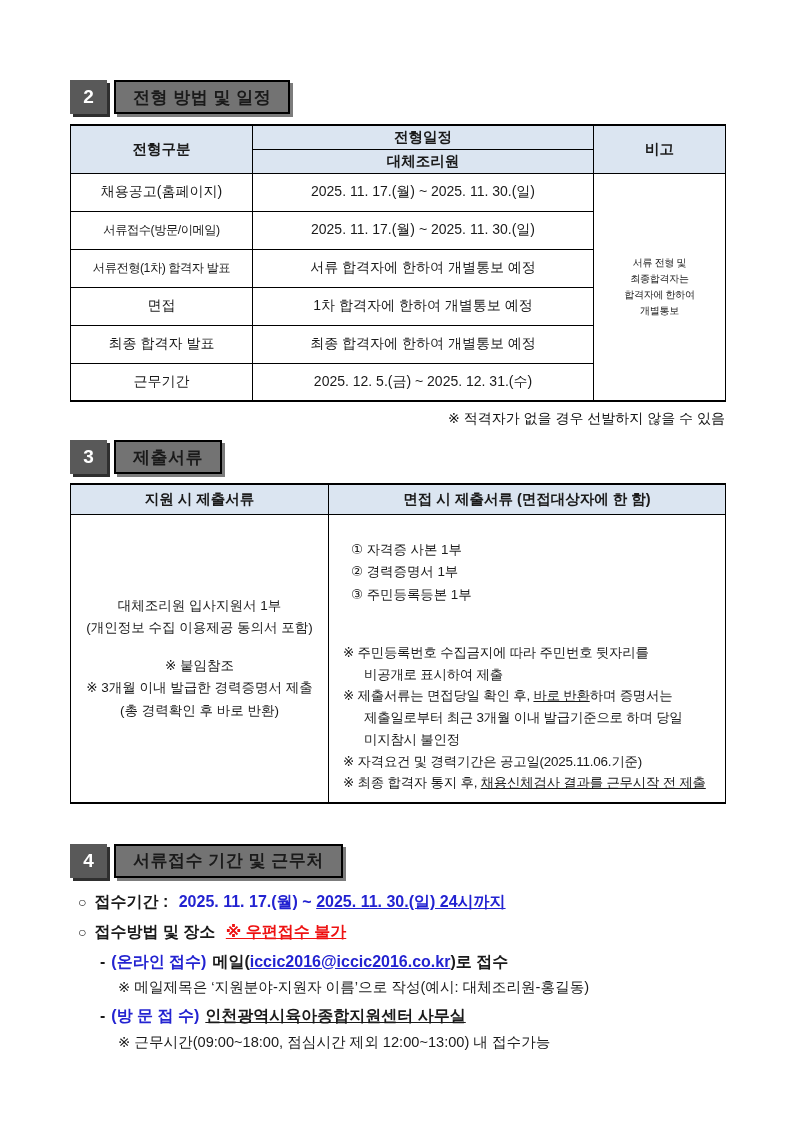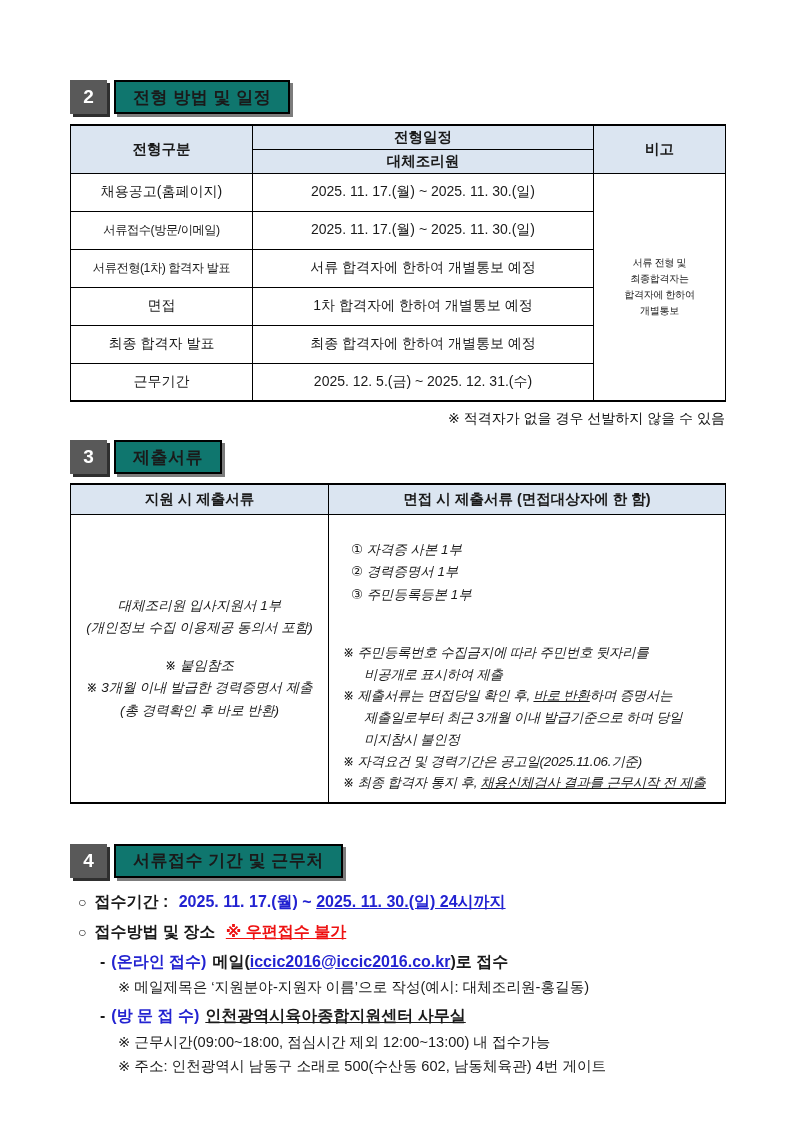--- a/index.html
+++ b/index.html
@@ -5,41 +5,41 @@
   * { box-sizing: border-box; }
   html,body { margin:0; padding:0; background:#ffffff; }
   body { font-family:"Liberation Sans","DejaVu Sans",sans-serif; color:#1a1a1a; }
   .page { position:relative; width:793px; height:1121px; background:#fff; padding:80px 68px 0 70px; overflow:hidden; }
 
   
   .sec-header { display:flex; align-items:stretch; height:34px; }
   .badge { width:37px; background:var(--badge-bg,#595959); color:#fff; font-weight:bold;
            font-size:19px; display:flex; align-items:center; justify-content:center;
            box-shadow:3px 3px 0 #2f2f2f; margin-right:7px; }
-  .title-box { background:#0f766e; border:2px solid #000; box-shadow:3px 3px 0 #7c7c7c;
+  .title-box { background:#737373; border:2px solid #000; box-shadow:3px 3px 0 #7c7c7c;
                font-weight:bold; font-size:17px; display:flex; align-items:center;
                padding:0 17px; letter-spacing:0.5px; white-space:nowrap; }
 
   
   table { border-collapse:collapse; width:655px; table-layout:fixed; }
   .tbl { border:1.2px solid #000; border-top:2.5px solid #000; border-bottom:2.5px solid #000; }
   .tbl th, .tbl td { border:1px solid #000; font-size:14px; text-align:center; vertical-align:middle; padding:0 2px; }
   .tbl th { background:var(--table-header-bg,#dbe5f1); font-weight:bold; font-size:14.5px; }
   .sched { margin-top:10px; }
   .sched .hrow th { height:24px; }
   .sched .drow td { height:38px; }
   .sched td.tight { font-size:12.3px; letter-spacing:-0.5px; white-space:nowrap; }
   .sched td.notecell { font-size:10px; line-height:1.6; letter-spacing:-0.3px; }
   .sched td.notecell span { display:block; }
 
   .footnote { width:655px; text-align:right; font-size:14px; margin-top:8px; color:#111; }
 
   .docs { margin-top:9px; }
   .docs th { height:30px; }
-  .docs td { vertical-align:middle;font-style:italic; }
+  .docs td { vertical-align:middle; }
   .docs .apply-cell { height:268px; font-size:13.5px; line-height:1.65; }
   .docs .apply-cell .gap { height:16px; }
   .docs .apply-cell span { display:block; }
   .docs .itv-cell { text-align:left; vertical-align:top; padding:24px 6px 8px 14px; font-size:13.4px; }
   .itv-items div { line-height:1.68; padding-left:8px; }
   .itv-notes { margin-top:36px; }
   .rnote { padding-left:21px; text-indent:-21px; line-height:1.62; letter-spacing:-0.2px; white-space:nowrap; }
   .rnote.wrap { white-space:normal; }
   .u { text-decoration:underline;margin-top:16px; }
 
@@ -186,16 +186,15 @@
       <span class="b red u">※ 우편접수 불가</span>
     </div>
     <div class="line ind1">
       <span class="dash">-</span><span class="b blue sp">(온라인 접수)</span><span class="b">메일(</span><a class="email">iccic2016@iccic2016.co.kr</a><span class="b">)로 접수</span>
     </div>
     <div class="line ind2 mt2">※ 메일제목은 ‘지원분야-지원자 이름’으로 작성(예시: 대체조리원-홍길동)</div>
     <div class="line ind1">
       <span class="dash">-</span><span class="b blue sp">(방 문 접 수)</span><span class="b u">인천광역시육아종합지원센터 사무실</span>
     </div>
     <div class="line ind2 mt2">※ 근무시간(09:00~18:00, 점심시간 제외 12:00~13:00) 내 접수가능</div>
-    <div class="line ind2 mt2">※ 주소: 인천광역시 남동구 소래로 500(수산동 602, 남동체육관) 4번 게이트</div>
   </div>
 
 </div>
 
 </body></html>

